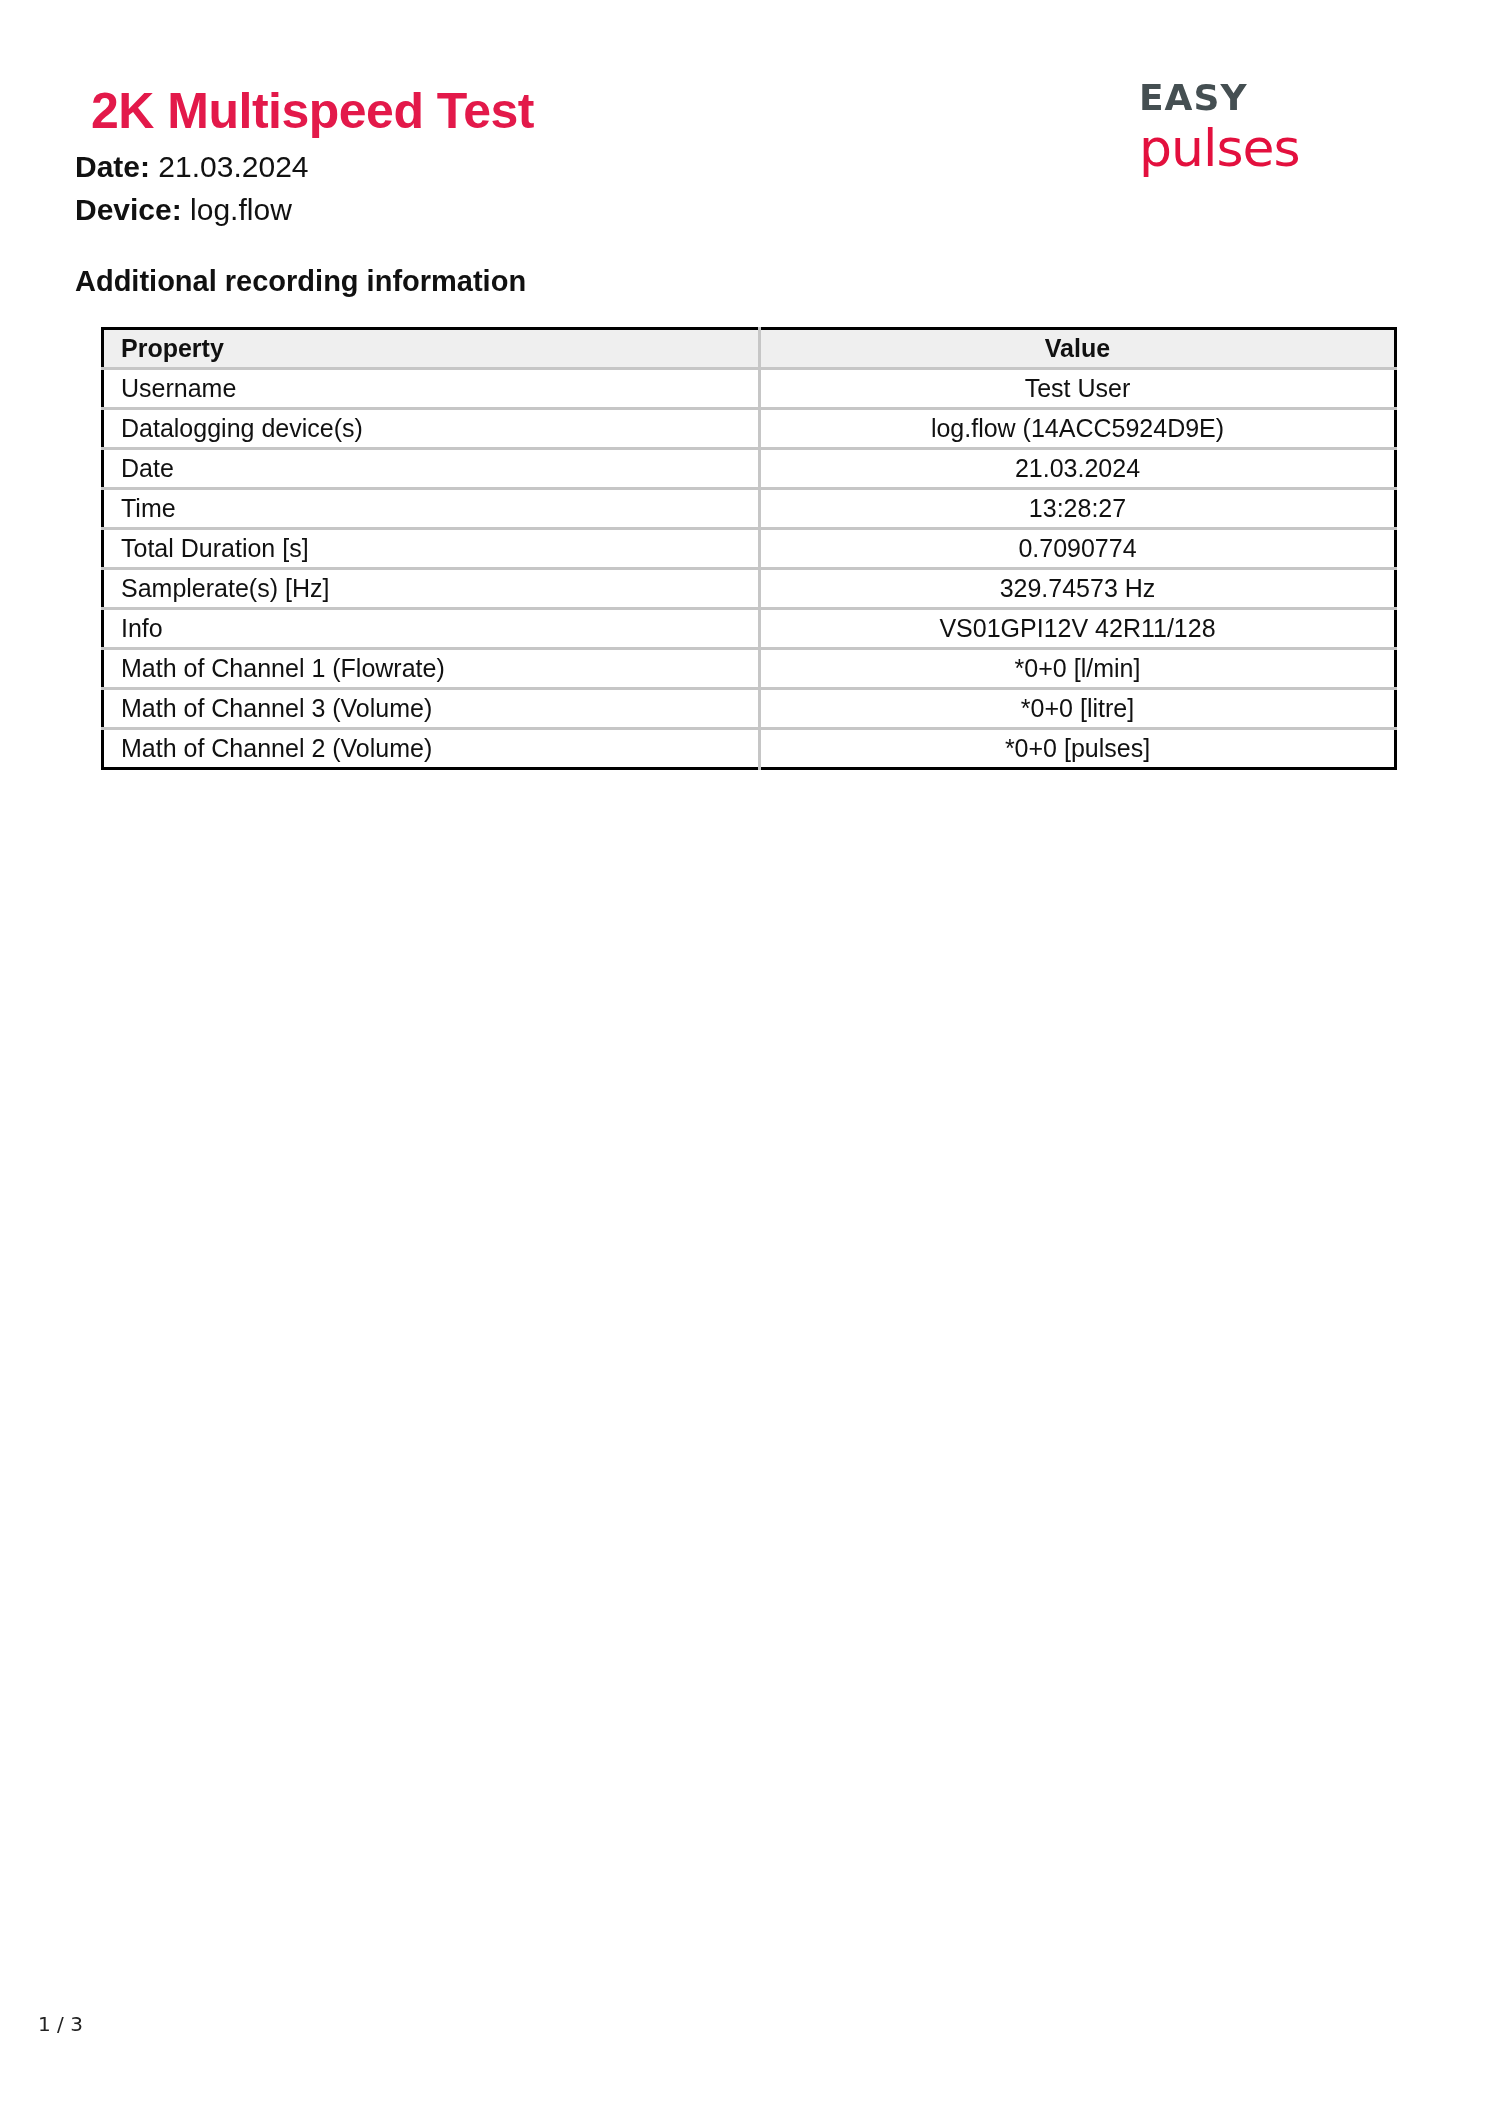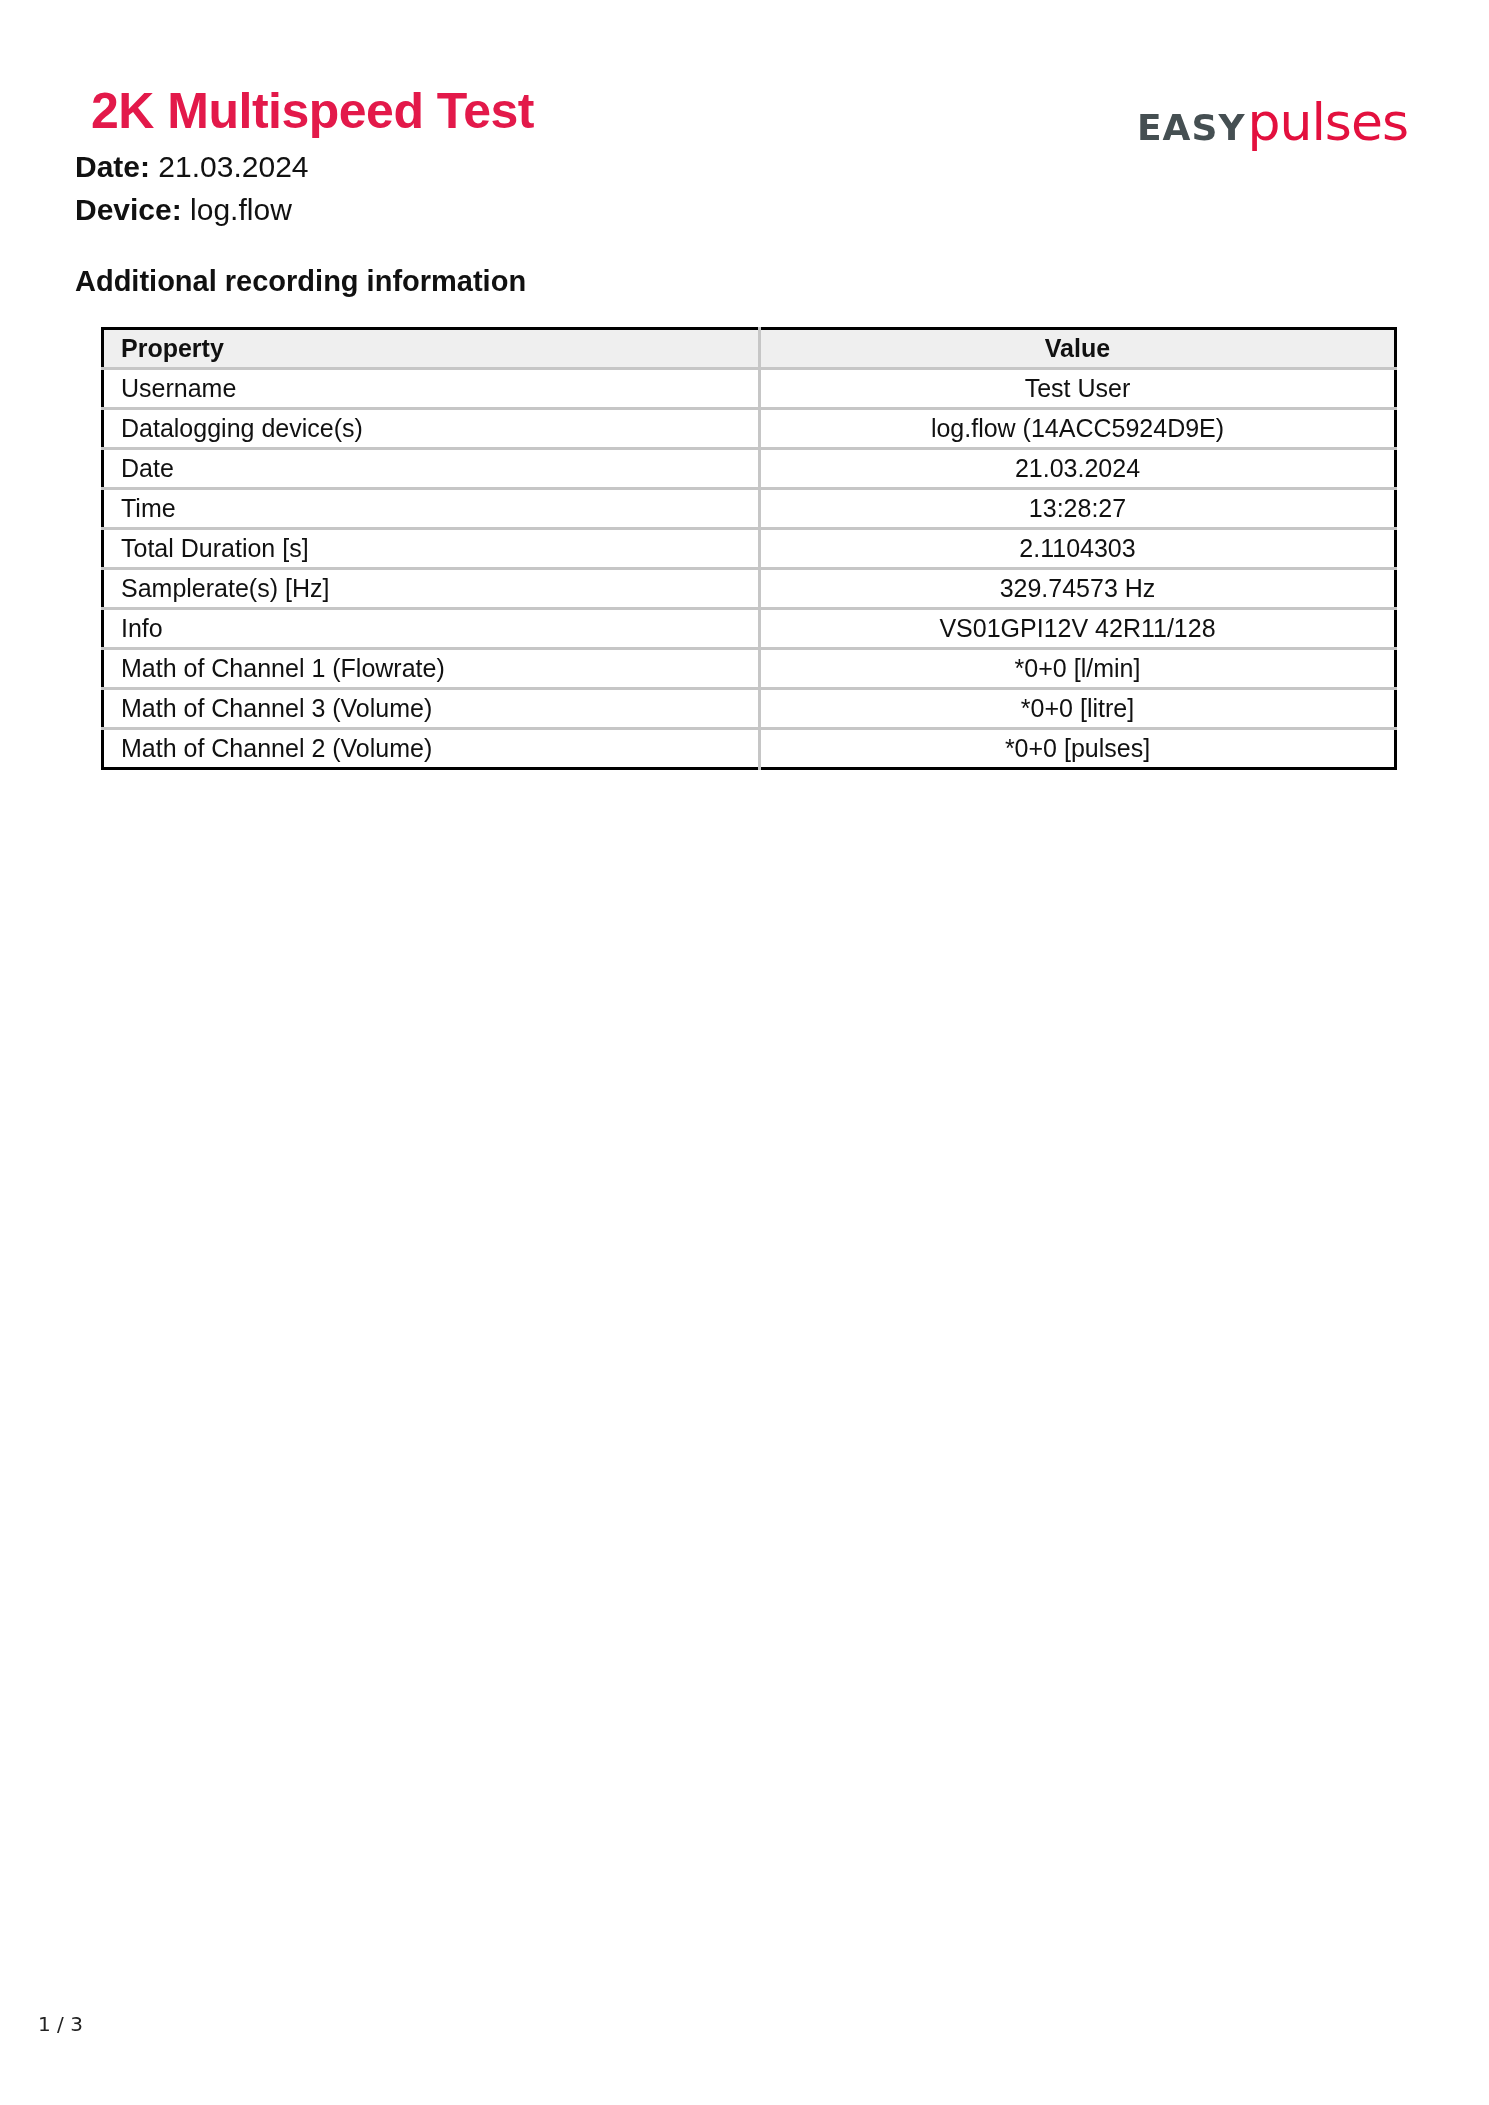--- a/index.html
+++ b/index.html
@@ -13,22 +13,22 @@
   }
   .meta-line { position: absolute; left: 75px; font-size: 30px; color: #111; }
   .meta-line b { font-weight: bold; }
   .meta-date { top: 150px; }
   .meta-device { top: 193px; }
   .section-heading {
     position: absolute; left: 75px; top: 265px;
     font-size: 29px; font-weight: bold; color: #111;
   }
   .logo {
-    position: absolute; left: 1137px; top: 92px; height: 70px;
-    display: flex; align-items: baseline; white-space: nowrap;
+    position: absolute; left: 1137px; top: 77px; height: 70px;
+    display: flex; align-items: baseline; white-space: nowrap; flex-direction: column;
   }
   .logo .easy {
     font-family: "DejaVu Sans", sans-serif; font-weight: bold;
     font-size: 36px; color: #454f52; letter-spacing: 1px;
   }
   .logo .graph {
     font-family: "DejaVu Sans", sans-serif; font-size: 52px; color: #e3103e;
     letter-spacing: -1px; margin-left: 2px;
   }
   table.info {
@@ -90,21 +90,21 @@
     <tr>
       <td class="prop">Date</td>
       <td class="val">21.03.2024</td>
     </tr>
     <tr>
       <td class="prop">Time</td>
       <td class="val">13:28:27</td>
     </tr>
     <tr>
       <td class="prop">Total Duration [s]</td>
-      <td class="val">2.1104303</td>
+      <td class="val">0.7090774</td>
     </tr>
     <tr>
       <td class="prop">Samplerate(s) [Hz]</td>
       <td class="val">329.74573 Hz</td>
     </tr>
     <tr>
       <td class="prop">Info</td>
       <td class="val">VS01GPI12V 42R11/128</td>
     </tr>
     <tr>

